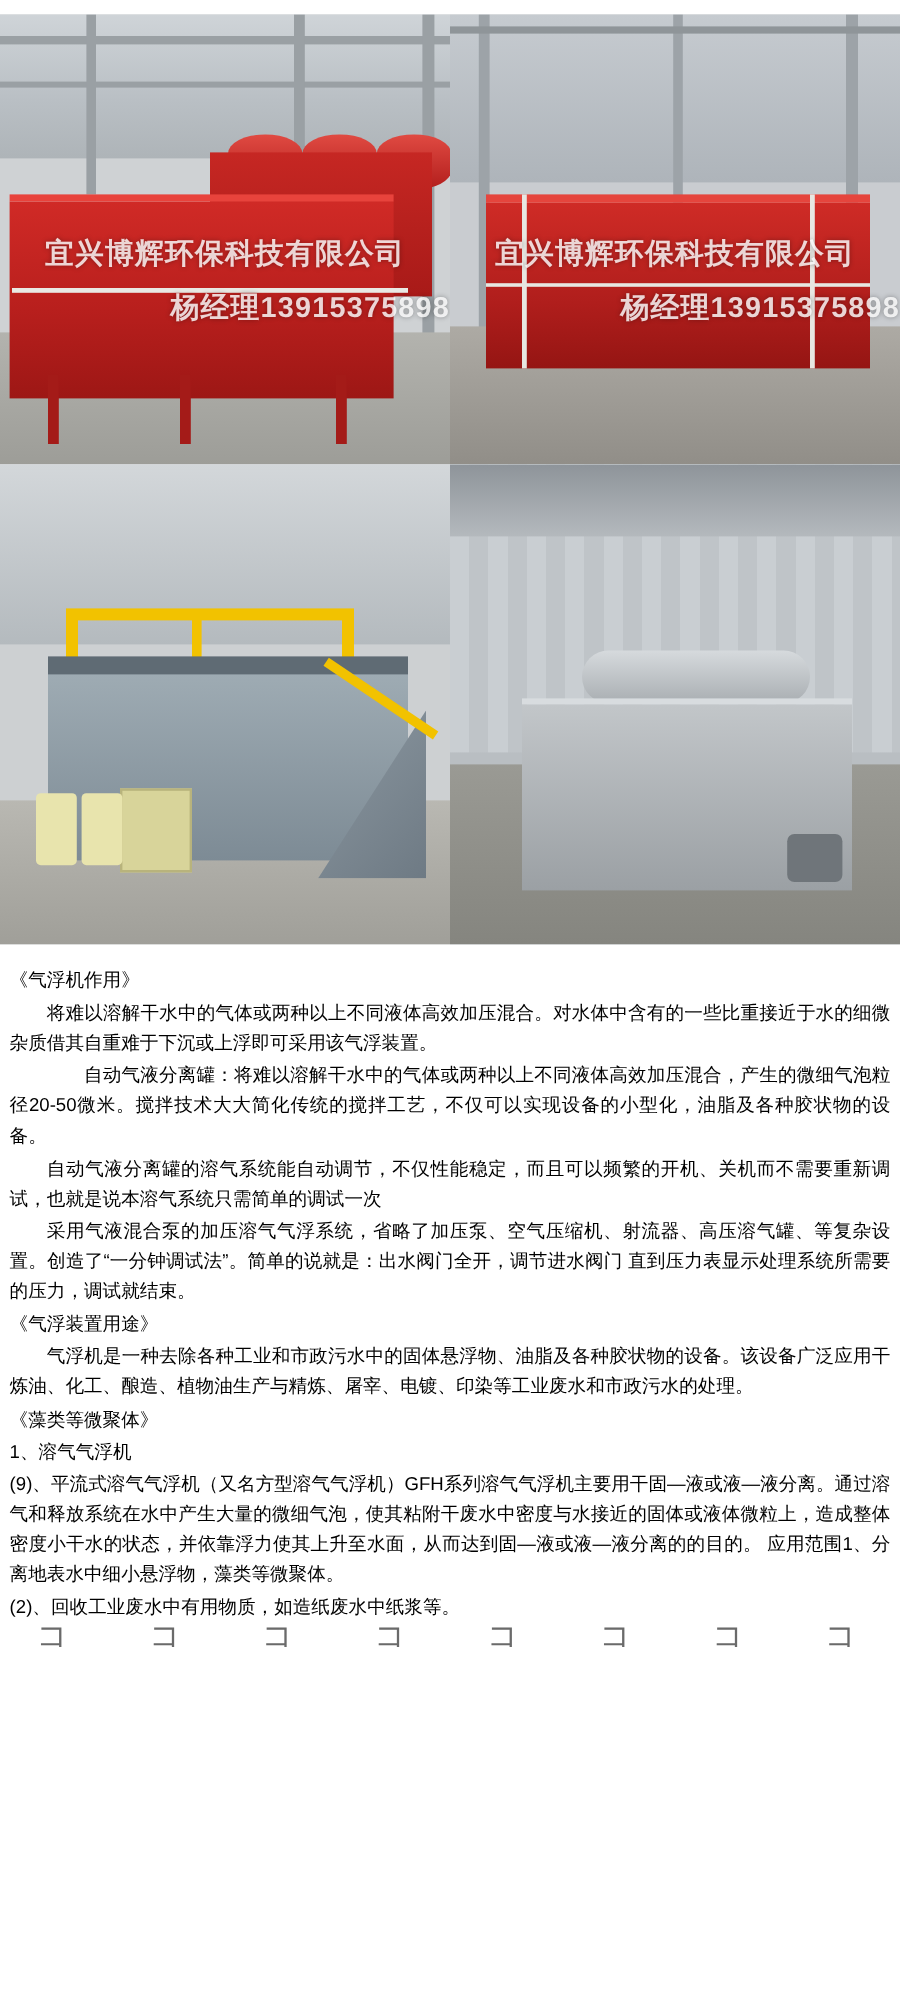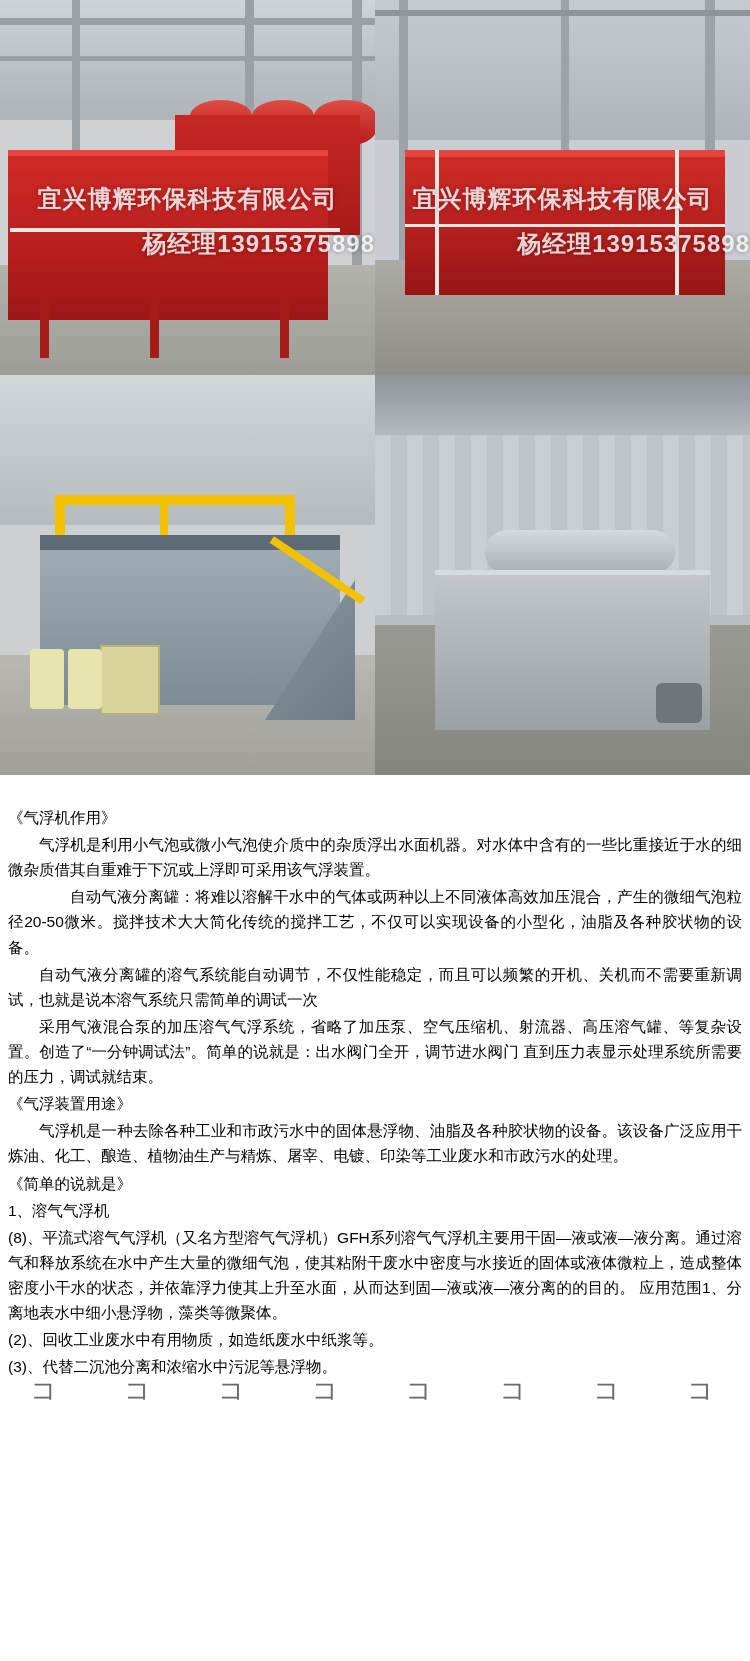--- a/index.html
+++ b/index.html
@@ -3,21 +3,21 @@
 <meta charset="utf-8">
 <style>
   * { box-sizing: border-box; }
   html, body { margin:0; padding:0; }
   body {
     width:750px;
     background:#ffffff;
     font-family:"Liberation Sans", sans-serif;
     color:#000;
   }
-  .page { width:750px; position:relative; }
+  .page { width:750px; position:relative;margin-top:12px; }
 
   
   .photo-grid { width:750px; display:flex; flex-wrap:wrap; }
   .photo {
     position:relative;
     overflow:hidden;
   }
   .photo.p1, .photo.p2 { width:375px; height:375px; }
   .photo.p3, .photo.p4 { width:375px; height:400px; }
 
@@ -136,21 +136,21 @@
     font-weight:bold;
     letter-spacing:1px;
     text-shadow:0 0 4px rgba(0,0,0,0.35);
     pointer-events:none;
   }
   .wm.l1 { font-size:24px; }
   .wm.l2 { font-size:24px;text-align:right; }
 
   
   .article {
-    padding:30px 8px 0 8px;
+    padding:18px 8px 0 8px;
     font-size:15.5px;
     line-height:1.62;
     color:#000;
   }
   .article p { margin:0 0 2px 0; text-align:justify; }
   .h-center { text-align:center; margin:6px 0 2px 0; }
   .indent2 { text-indent:2em; }
   .gap-row { letter-spacing:0; }
 
   .bottom-strip {
@@ -230,34 +230,33 @@
       <div class="tankh"></div>
       <div class="body"></div>
       <div class="motor"></div>
 
     </div>
   </div>
 
   <div class="article">
 
     <p class="h-center">《气浮机作用》</p>
-    <p class="indent2">气浮机是利用小气泡或微小气泡使介质中的杂质浮出水面机器。对水体中含有的一些比重接近于水的细微杂质借其自重难于下沉或上浮即可采用该气浮装置。</p>
+    <p class="indent2">将难以溶解干水中的气体或两种以上不同液体高效加压混合。对水体中含有的一些比重接近于水的细微杂质借其自重难于下沉或上浮即可采用该气浮装置。</p>
 
     <p style="text-indent:4em;">自动气液分离罐：将难以溶解干水中的气体或两种以上不同液体高效加压混合，产生的微细气泡粒径20-50微米。搅拌技术大大简化传统的搅拌工艺，不仅可以实现设备的小型化，油脂及各种胶状物的设备。</p>
 
     <p class="indent2">自动气液分离罐的溶气系统能自动调节，不仅性能稳定，而且可以频繁的开机、关机而不需要重新调试，也就是说本溶气系统只需简单的调试一次</p>
     <p class="indent2">采用气液混合泵的加压溶气气浮系统，省略了加压泵、空气压缩机、射流器、高压溶气罐、等复杂设置。创造了“一分钟调试法”。简单的说就是：出水阀门全开，调节进水阀门 直到压力表显示处理系统所需要的压力，调试就结束。</p>
 
     <p class="h-center">《气浮装置用途》</p>
     <p class="indent2">气浮机是一种去除各种工业和市政污水中的固体悬浮物、油脂及各种胶状物的设备。该设备广泛应用干炼油、化工、酿造、植物油生产与精炼、屠宰、电镀、印染等工业废水和市政污水的处理。</p>
 
-    <p class="h-center">《简单的说就是》</p>
+    <p class="h-center">《藻类等微聚体》</p>
     <p>1、溶气气浮机</p>
-    <p>(8)、平流式溶气气浮机（又名方型溶气气浮机）GFH系列溶气气浮机主要用干固—液或液—液分离。通过溶气和释放系统在水中产生大量的微细气泡，使其粘附干废水中密度与水接近的固体或液体微粒上，造成整体密度小干水的状态，并依靠浮力使其上升至水面，从而达到固—液或液—液分离的的目的。  应用范围1、分离地表水中细小悬浮物，藻类等微聚体。</p>
+    <p>(9)、平流式溶气气浮机（又名方型溶气气浮机）GFH系列溶气气浮机主要用干固—液或液—液分离。通过溶气和释放系统在水中产生大量的微细气泡，使其粘附干废水中密度与水接近的固体或液体微粒上，造成整体密度小干水的状态，并依靠浮力使其上升至水面，从而达到固—液或液—液分离的的目的。  应用范围1、分离地表水中细小悬浮物，藻类等微聚体。</p>
     <p>(2)、回收工业废水中有用物质，如造纸废水中纸浆等。</p>
-    <p>(3)、代替二沉池分离和浓缩水中污泥等悬浮物。</p>
   </div>
 
   <div class="bottom-strip">
     <div class="glyphs">コ コ コ  コ コ コ コ コ</div>
   </div>
 
 </div>
 
 </body></html>

